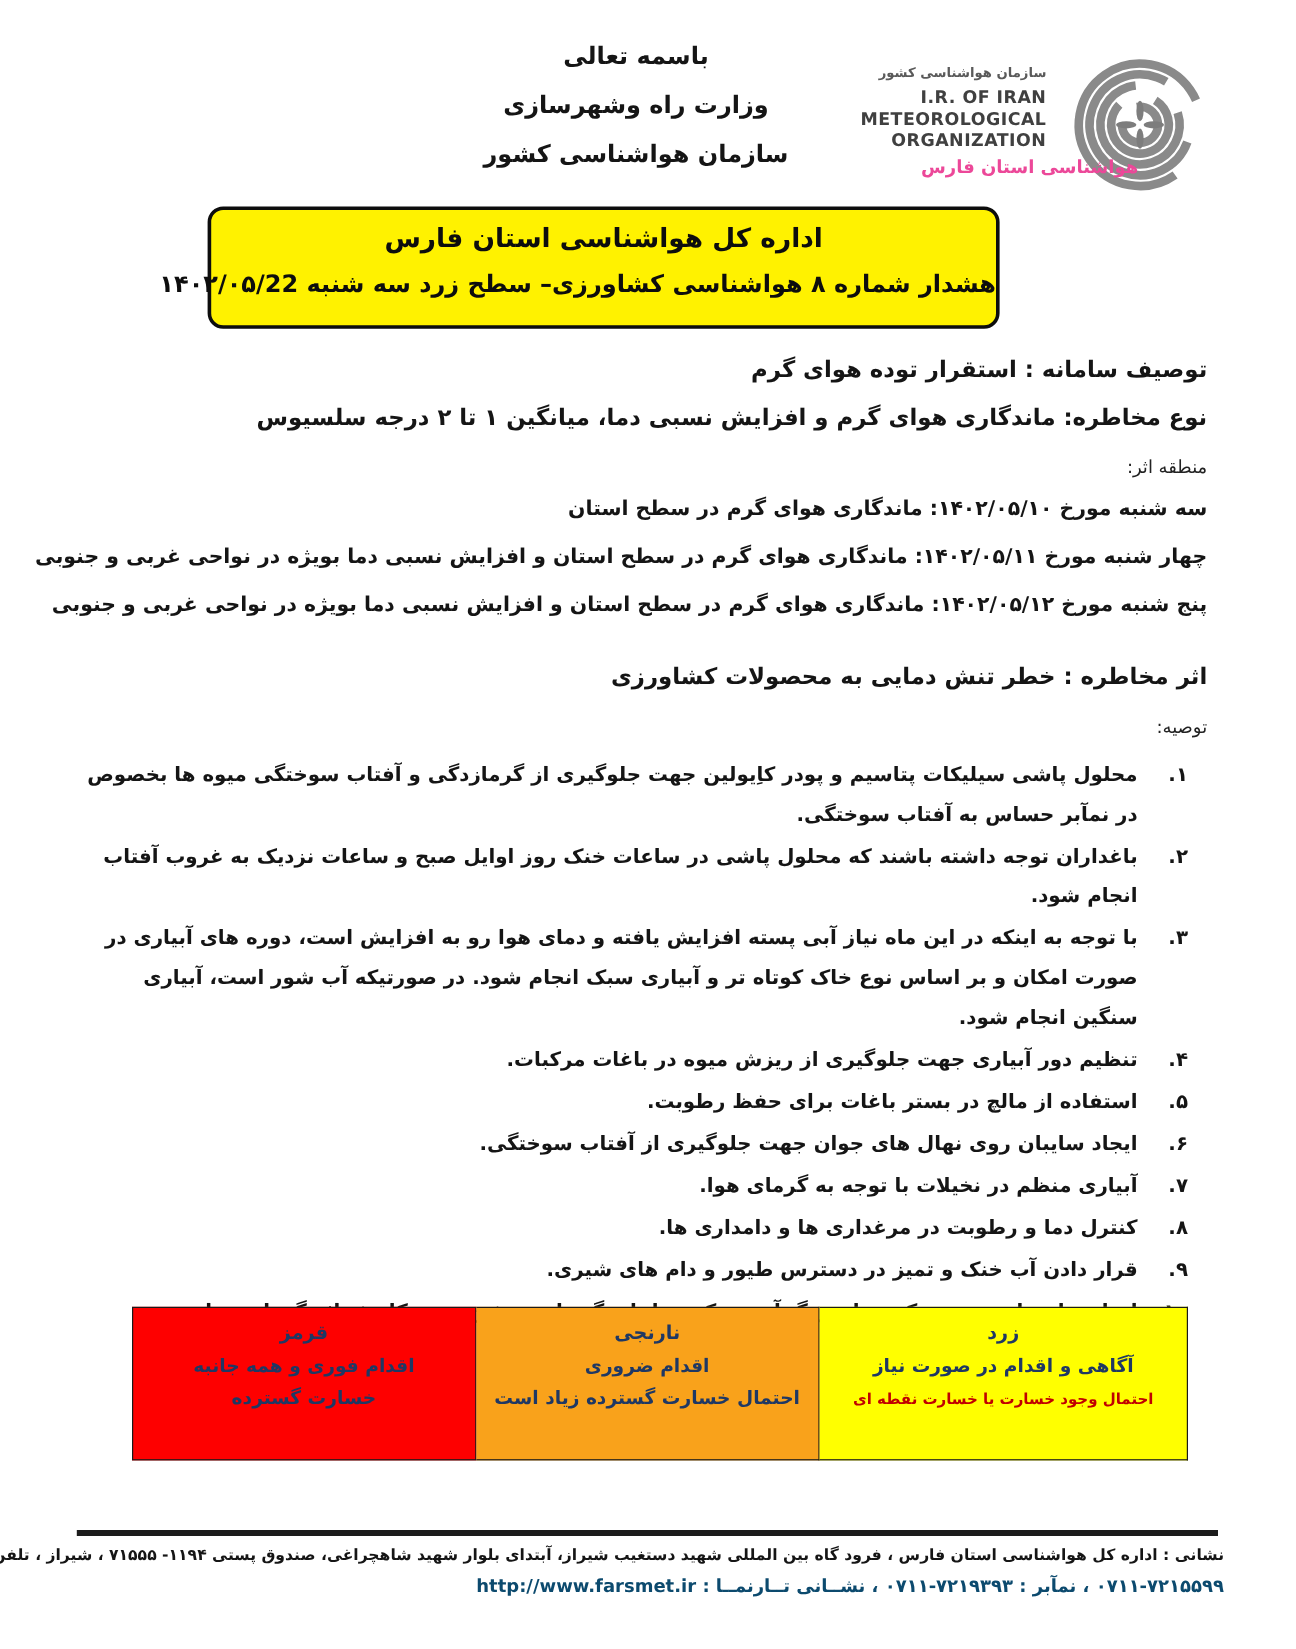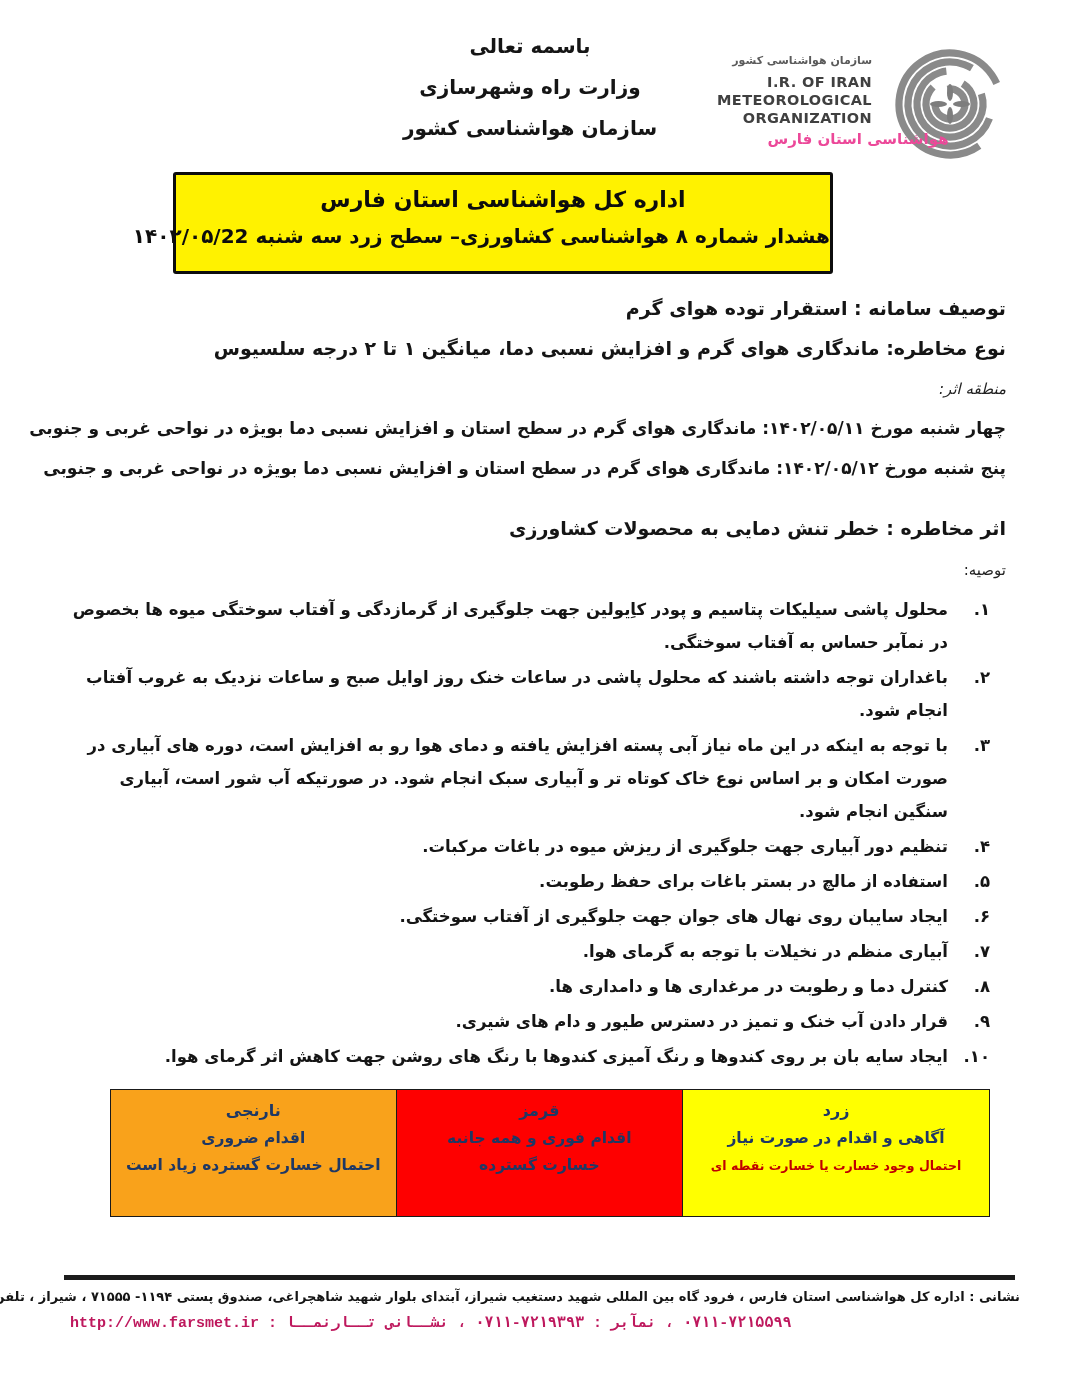--- a/index.html
+++ b/index.html
@@ -26,33 +26,33 @@
   }
   .logo-text .fa-small { font-size:11px; font-weight:bold; direction:rtl; margin-bottom:3px; color:#5a5a5a;}
   .logo-text .en { font-size:14.5px; font-weight:bold; letter-spacing:0.4px; color:#404040;}
   .logo-province {
     position:absolute; left:143px; top:96px; width:230px; text-align:center;
     direction:rtl; font-size:15px; font-weight:bold; color:#ec4899;
   }
   
   .banner {
     position:absolute; left:173px; top:172px; width:660px; height:102px;
-    background:#FFF200; border:3px solid #0d0d0d; border-radius:3px;
+    background:#FFF200; border:3px solid #0d0d0d; border-radius:13px;
     direction:rtl; text-align:center; padding-top:12px;
   }
   .banner .b1 { font-size:22px; font-weight:bold; color:#0d0d0d; }
   .banner .b2 { font-size:20px; font-weight:bold; color:#0d0d0d; margin-top:12px; white-space:nowrap; }
   
   .body-text { position:absolute; left:70px; top:294px; width:936px; direction:rtl; text-align:right; color:#151515; }
   .sec-title { font-size:19px; font-weight:bold; white-space:nowrap; }
   .plain { font-size:15px; font-weight:normal; color:#222; }
   .bline { font-size:17px; font-weight:bold; white-space:nowrap; }
   .mt-sys   { margin-top:3px; }
   .mt-haz   { margin-top:18px; }
-  .mt-reg   { margin-top:21px;font-style:italic; }
+  .mt-reg   { margin-top:21px; }
   .mt-r1    { margin-top:16px; }
   .mt-r2    { margin-top:20px; }
   .mt-eff   { margin-top:39px; }
   .mt-adv   { margin-top:22px; }
   .advice-list { margin-top:14px; padding-right:16px; }
   .advice-item { display:flex; direction:rtl; font-size:16.5px; font-weight:bold; line-height:33px; margin-bottom:2px; color:#151515;}
   .advice-item .num { min-width:42px; flex:0 0 auto; }
   .advice-item .txt { flex:1 1 auto; }
   
   .levels { position:absolute; left:110px; top:1089px; width:880px; height:128px; display:flex; }
@@ -65,22 +65,22 @@
   .level .lv-action { font-size:15.5px; font-weight:bold; color:#1F3864; margin-top:9px; }
   .level .lv-damage { font-size:15.5px; font-weight:bold; color:#1F3864; margin-top:9px; }
   .level-yellow .lv-damage { font-size:12.5px; color:#C00000; margin-top:11px; }
   
   .footer-rule { position:absolute; left:64px; top:1275px; width:951px; height:5px; background:#1c1c1c; }
   .footer-l1 {
     position:absolute; left:70px; top:1289px; width:950px; text-align:center; direction:rtl;
     font-size:13px; font-weight:bold; white-space:nowrap; color:#151515;
   }
   .footer-l2 {
-    position:absolute; left:70px; top:1313px; width:950px; text-align:left; direction:rtl;
-    font-size:15px; font-weight:bold; white-space:nowrap; color:#be185d;font-family:Liberation Mono, monospace;
+    position:absolute; left:70px; top:1313px; width:950px; text-align:right; direction:rtl;
+    font-size:15px; font-weight:bold; white-space:nowrap; color:#0c4a6e;
   }
 </style>
 </head>
 <body>
 
 <div class="page">
 
 
   <div class="center-head">
     <div>باسمه تعالی</div>
@@ -117,20 +117,21 @@
 
   <div class="banner">
     <div class="b1">اداره کل هواشناسی استان فارس</div>
     <div class="b2">هشدار شماره ۸ هواشناسی کشاورزی– سطح زرد سه شنبه ۱۴۰۲/۰۵/22</div>
   </div>
 
   <div class="body-text">
     <div class="sec-title mt-sys">توصیف سامانه : استقرار توده هوای گرم</div>
     <div class="sec-title mt-haz">نوع مخاطره: ماندگاری هوای گرم و افزایش نسبی دما، میانگین ۱ تا ۲ درجه سلسیوس</div>
     <div class="plain mt-reg">منطقه اثر:</div>
+    <div class="bline mt-r1">سه شنبه مورخ ۱۴۰۲/۰۵/۱۰: ماندگاری هوای گرم در سطح استان</div>
     <div class="bline mt-r2">چهار شنبه مورخ ۱۴۰۲/۰۵/۱۱: ماندگاری هوای گرم در سطح استان و افزایش نسبی دما بویژه در نواحی غربی و جنوبی</div>
     <div class="bline mt-r2">پنج شنبه مورخ ۱۴۰۲/۰۵/۱۲: ماندگاری هوای گرم در سطح استان و افزایش نسبی دما بویژه در نواحی غربی و جنوبی</div>
     <div class="sec-title mt-eff">اثر مخاطره : خطر تنش دمایی به محصولات کشاورزی</div>
     <div class="plain mt-adv">توصیه:</div>
 
     <div class="advice-list">
       <div class="advice-item">
         <span class="num">۱.</span>
         <span class="txt">محلول پاشی سیلیکات پتاسیم و پودر کاِیولین جهت جلوگیری از گرمازدگی و آفتاب سوختگی میوه ها بخصوص در نمآبر حساس به آفتاب سوختگی.</span>
       </div>
@@ -167,30 +168,30 @@
         <span class="txt">قرار دادن آب خنک و تمیز در دسترس طیور و دام های شیری.</span>
       </div>
       <div class="advice-item">
         <span class="num">۱۰.</span>
         <span class="txt">ایجاد سایه بان بر روی کندوها و رنگ آمیزی کندوها با رنگ های روشن جهت کاهش اثر گرمای هوا.</span>
       </div>
     </div>
   </div>
 
   <div class="levels">
+    <div class="level level-red">
+      <div class="lv-name">قرمز</div>
+      <div class="lv-action">اقدام فوری و همه جانبه</div>
+      <div class="lv-damage">خسارت گسترده</div>
+    </div>
     <div class="level level-orange">
       <div class="lv-name">نارنجی</div>
       <div class="lv-action">اقدام ضروری</div>
       <div class="lv-damage">احتمال خسارت گسترده زیاد است</div>
     </div>
-    <div class="level level-red">
-      <div class="lv-name">قرمز</div>
-      <div class="lv-action">اقدام فوری و همه جانبه</div>
-      <div class="lv-damage">خسارت گسترده</div>
-    </div>
     <div class="level level-yellow">
       <div class="lv-name">زرد</div>
       <div class="lv-action">آگاهی و اقدام در صورت نیاز</div>
       <div class="lv-damage">احتمال وجود خسارت یا خسارت نقطه ای</div>
     </div>
   </div>
 
   <div class="footer-rule"></div>
   <div class="footer-l1">نشانی : اداره کل هواشناسی استان فارس ، فرود گاه بین المللی شهید دستغیب شیراز، آبتدای بلوار شهید شاهچراغی، صندوق پستی ۱۱۹۴- ۷۱۵۵۵ ، شیراز ، تلفن :</div>
   <div class="footer-l2">۰۷۱۱-۷۲۱۵۵۹۹ ، نمآبر : ۷۲۱۹۳۹۳-۰۷۱۱ ، نشــانی تــارنمــا : http://www.farsmet.ir</div>

